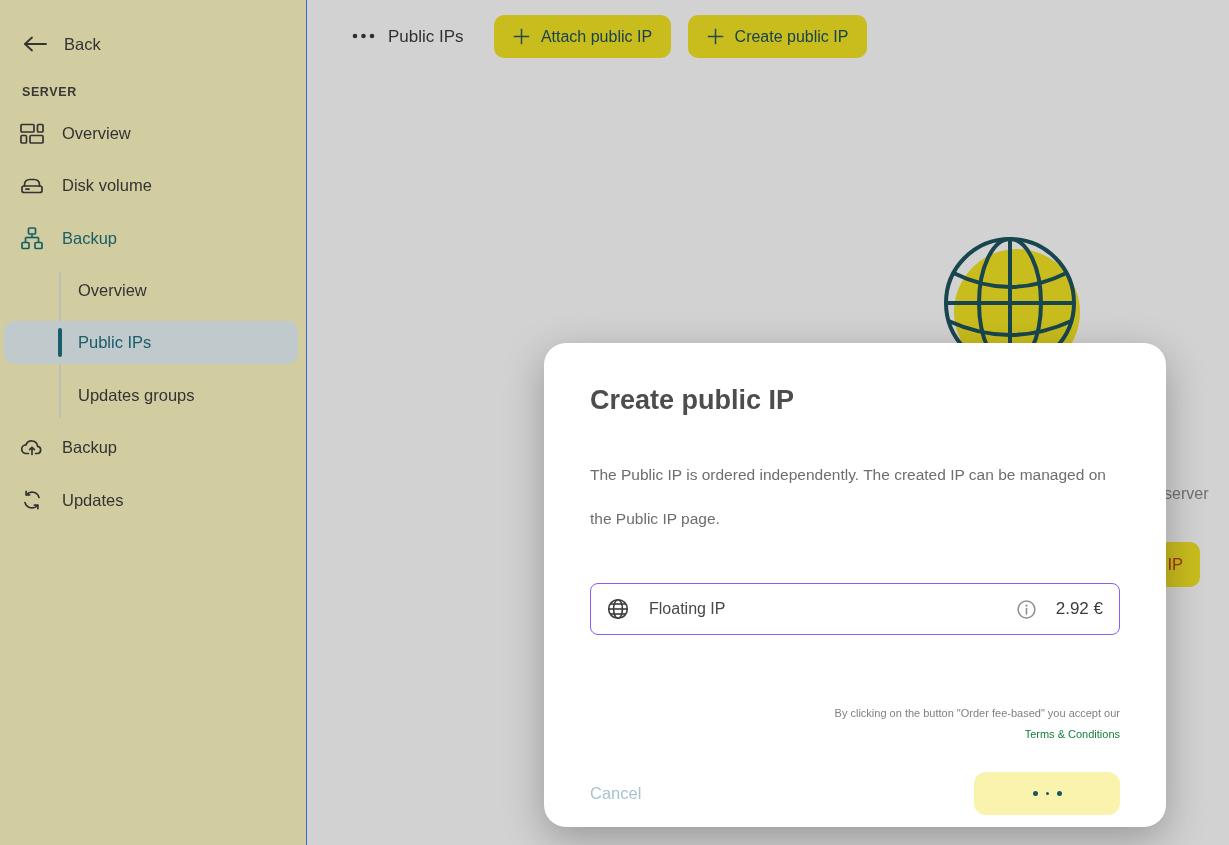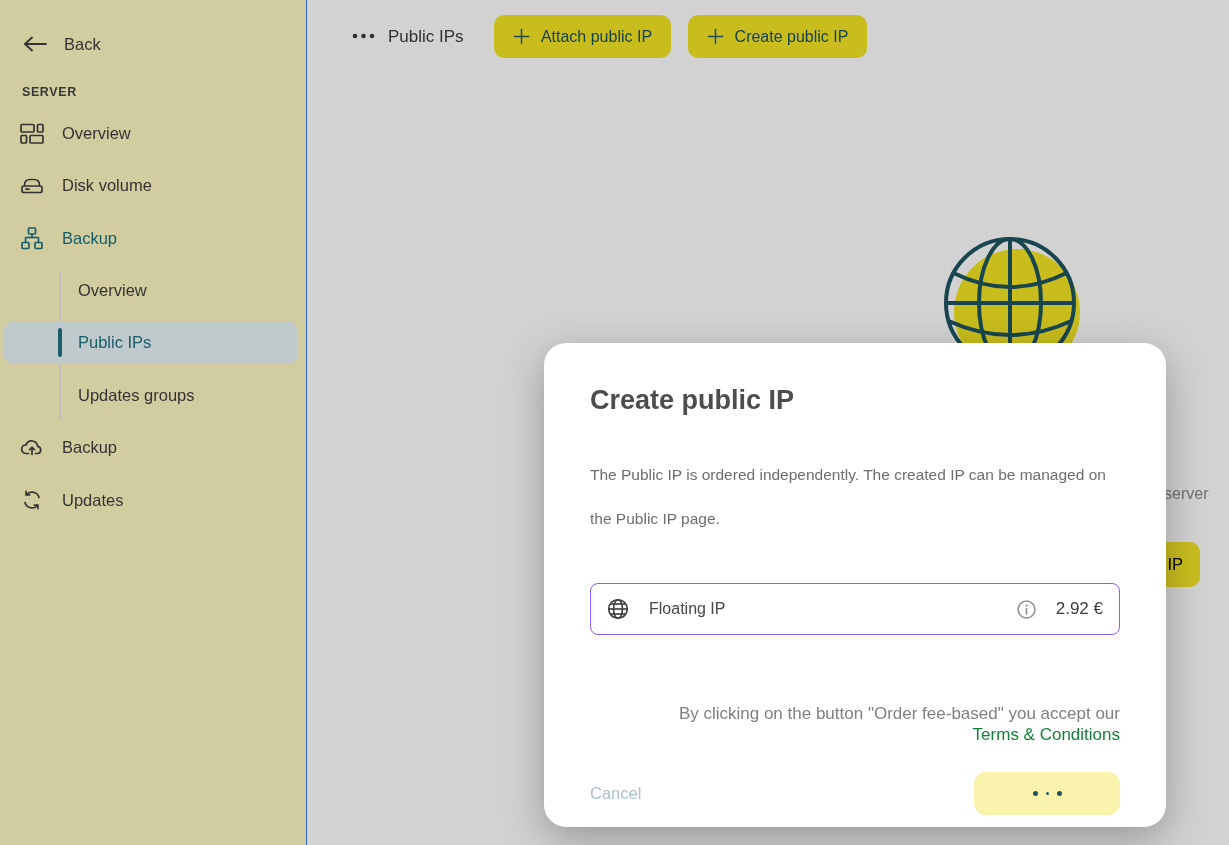--- a/index.html
+++ b/index.html
@@ -33,36 +33,36 @@
   .page-title { position:absolute; left:81px; top:27px; font-size:17px; font-weight:normal; color:#3c3c3c; }
   .ybtn { position:absolute; top:15px; height:43px; border:none; border-radius:10px;
           background:#f5e625; display:flex; align-items:center; justify-content:center;
           gap:11px; cursor:pointer; font-family:inherit; }
   .ybtn span { font-size:16px; color:#1d505c; }
   .globe-illu { position:absolute; left:633px; top:230px; }
   .fragment-text { position:absolute; left:857px; top:485px; font-size:16px; color:#8a8a8a; }
   .partial-btn { position:absolute; left:753px; top:542px; width:140px; height:45px;
                  background:#f5e625; border:none; border-radius:10px; cursor:pointer;
                  text-align:right; padding-right:17px; }
-  .partial-btn span { font-size:16.5px; color:#000000; }
+  .partial-btn span { font-size:16.5px; color:#c2410c; }
 
   
   .overlay { position:absolute; inset:0; background:rgba(0,0,0,0.175); z-index:10; }
   .modal { position:absolute; left:544px; top:343px; width:622px; height:484px;
            background:#fff; border-radius:22px; z-index:20; padding:0 46px;
            box-shadow:0 12px 40px rgba(0,0,0,0.28); }
   .modal h1 { margin-top:40px; font-size:27px; line-height:34px; font-weight:bold; color:#4d4d4d; }
   .modal .desc { margin-top:36px; font-size:15.5px; line-height:44px; color:#6e6e6e; width:532px; }
   .option-row { margin-top:42px; height:52px; border:1px solid #8b5cf6; border-radius:8px;
                 display:flex; align-items:center; padding:0 16px; gap:20px; cursor:pointer;
                 background:#fff; }
   .option-row .opt-label { font-size:16px; color:#484848; }
   .option-row .info { margin-left:auto; cursor:pointer; display:flex; }
   .option-row .price { font-size:17px; font-weight:normal; color:#3c3c3c; }
-  .disclaimer { margin-top:68px; text-align:right; font-size:17px; line-height:21px; color:#808080; }
+  .disclaimer { margin-top:68px; text-align:right; font-size:11px; line-height:21px; color:#808080; }
   .disclaimer a { display:block; color:#15803d; text-decoration:none; cursor:pointer; }
   .actions { margin-top:27px; display:flex; justify-content:space-between; align-items:center; gap:44px; }
   .cancel { border:none; background:none; font-family:inherit; font-size:16.5px;
             color:#a9c3ca; cursor:pointer; }
   .order { width:146px; height:43px; border:none; border-radius:12px; background:#f9f3ad;
            display:flex; align-items:center; justify-content:center; gap:8px; cursor:pointer; }
   .order .dot { background:#1d5560; border-radius:50%; }
   .order .d1,.order .d3 { width:5px; height:5px; }
   .order .d2 { width:3px; height:3px; }
 </style>

